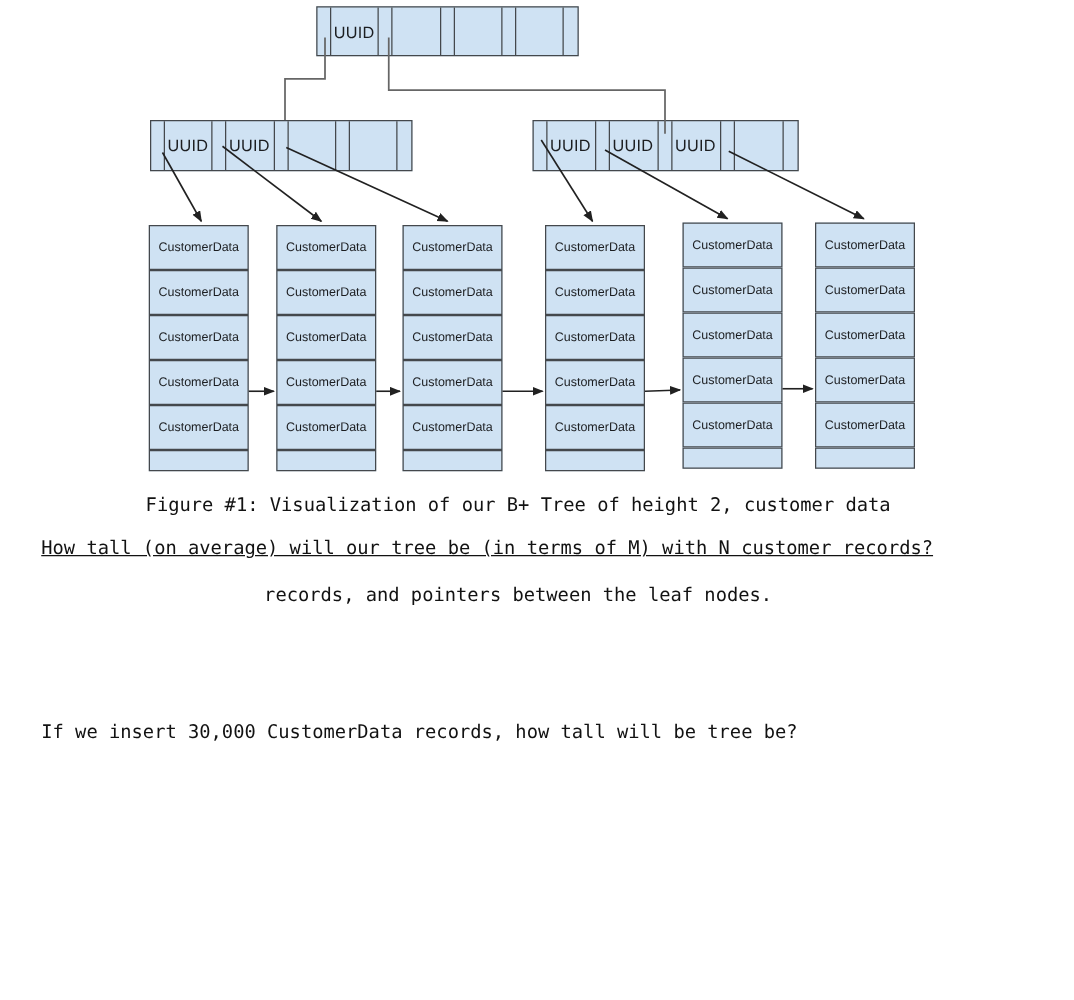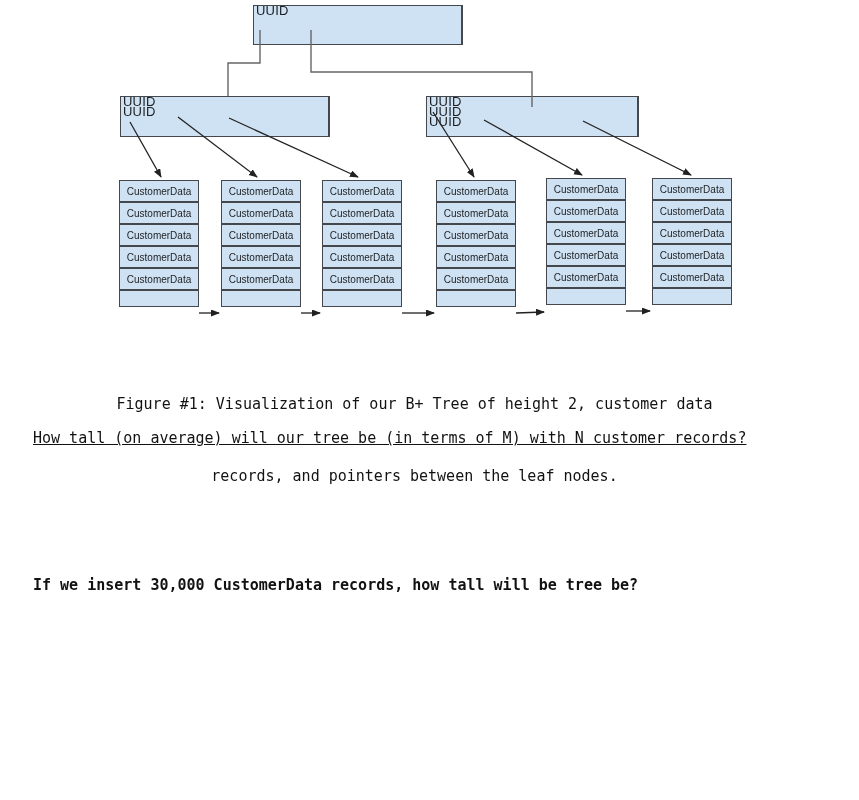--- a/index.html
+++ b/index.html
@@ -11,21 +11,20 @@
     overflow: hidden;
     font-family: "Liberation Sans", sans-serif;
   }
   
   .node {
     position: absolute;
     display: flex;
     box-sizing: border-box;
     background: var(--node-fill, #cfe2f3);
     border: 1.6px solid var(--node-border, #44484c);
-    flex-direction: column;
   }
   .cell {
     box-sizing: border-box;
     border-right: 1.4px solid var(--node-border, #44484c);
     display: flex;
     align-items: center;
   }
   .cell:last-child { border-right: none; }
   .cell.ptr { width: 11px; flex: none; }
   .cell.key {
@@ -33,21 +32,21 @@
     font-size: 13px;
     color: #1c1e21;
     padding-left: 2px;
     letter-spacing: 0.2px;
     overflow: hidden;
   }
   
   .leaf { position: absolute; width: 80px; }
   .leaf-row {
     box-sizing: border-box;
-    height: 22px;
+    height: 36px;
     background: var(--node-fill, #cfe2f3);
     border: 1.4px solid var(--node-border, #44484c);
     display: flex;
     align-items: center;
     justify-content: center;
     font-size: 10px;
     color: #1c1e21;
   }
   .leaf-row.leaf-tail { height: 17px; }
   
@@ -74,21 +73,21 @@
   .question {
     position: absolute;
     left: 33px;
     font-family: "DejaVu Sans Mono", monospace;
     font-size: 15px;
     line-height: 20px;
     color: #121212;
     white-space: pre;
   }
   .q1 { top: 428px; text-decoration: underline; }
-  .q2 { top: 575px; font-weight: bold; }
+  .q2 { top: 575px; }
   .q3 { top: 744px; }
 </style>
 </head>
 <body>
 
 <div class="page">
 
   <div class="node" style="left:253px; top:5px;  width:210px; height:40px;">
       <div class="cell ptr"></div>
       <div class="cell key">UUID</div>

